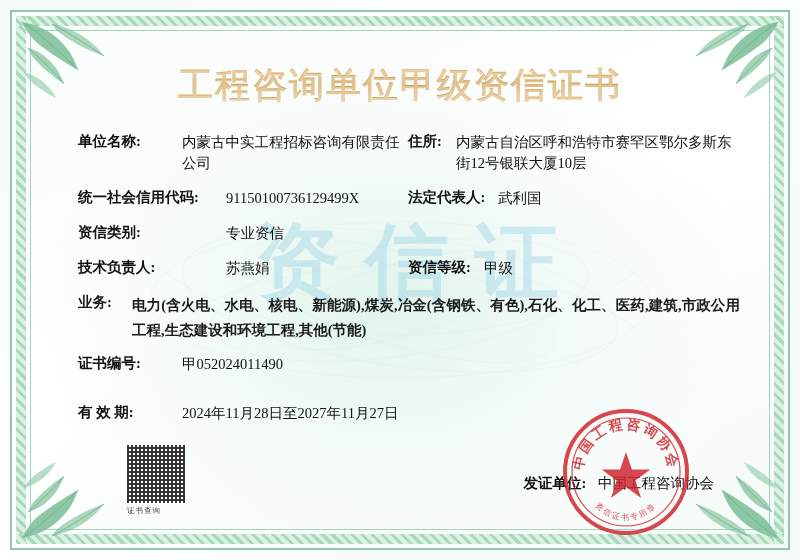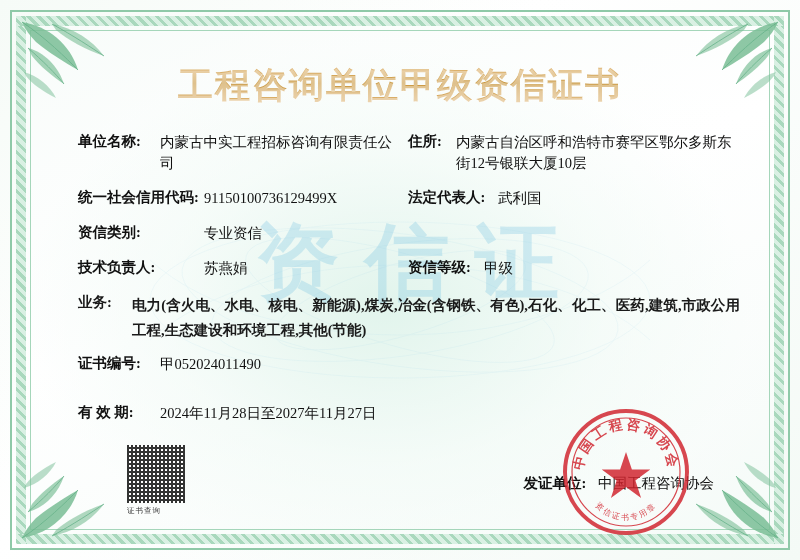--- a/index.html
+++ b/index.html
@@ -119,20 +119,21 @@
   .row {
     display: flex;
     align-items: flex-start;
     margin-bottom: 10px;
   }
   .col-left {
     display: flex;
     align-items: flex-start;
     width: 330px;
     flex: 0 0 330px;
+    gap: 22px;
   }
   .col-right {
     display: flex;
     align-items: flex-start;
     flex: 1;
   }
   .lbl {
     white-space: nowrap;
     font-weight: 600;
     color: #111;

